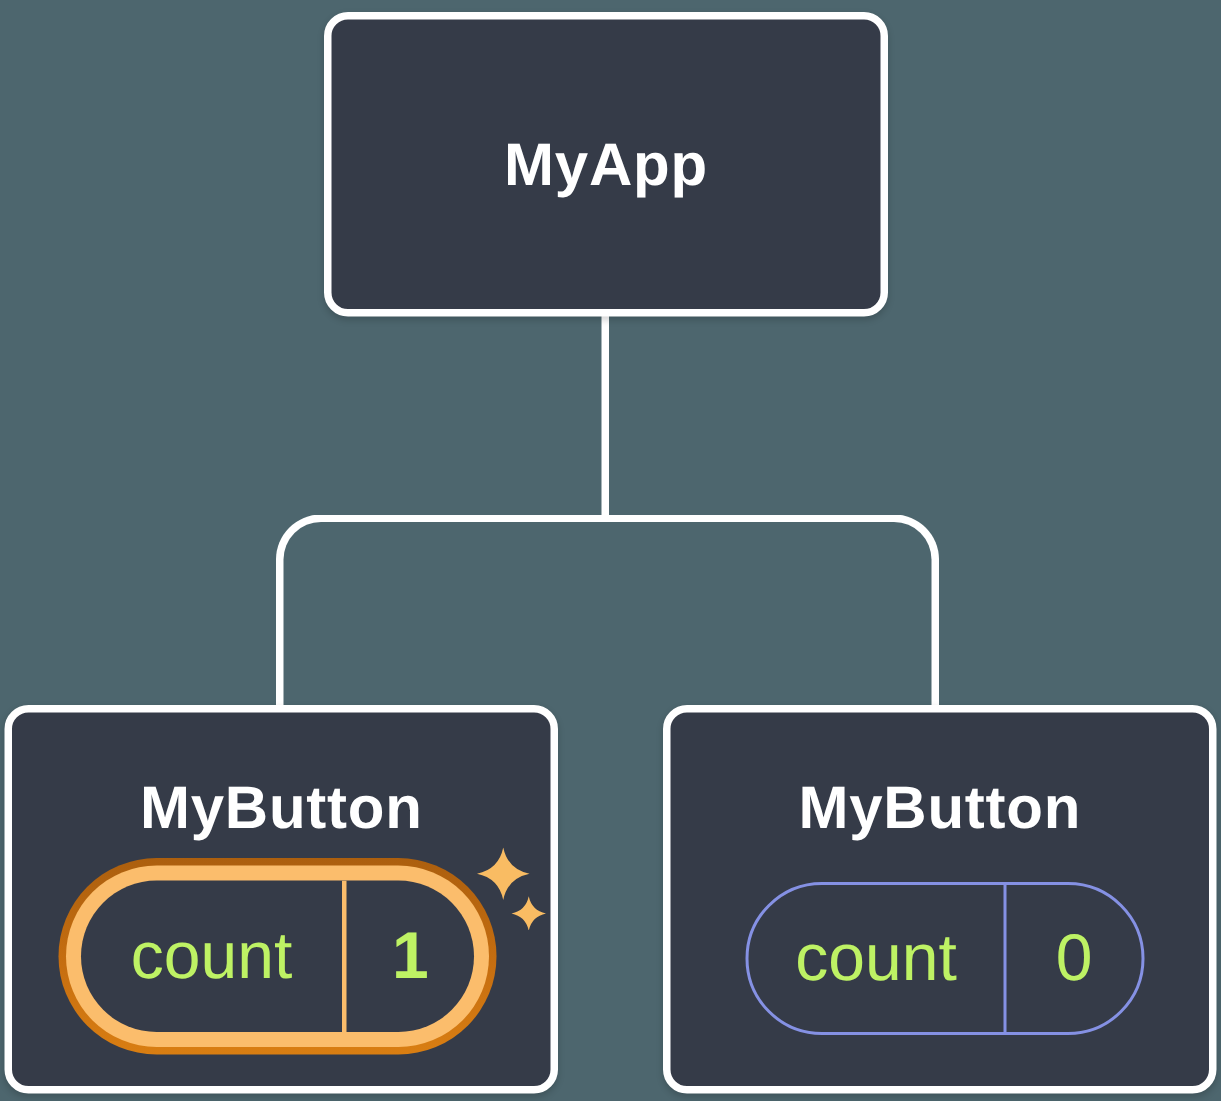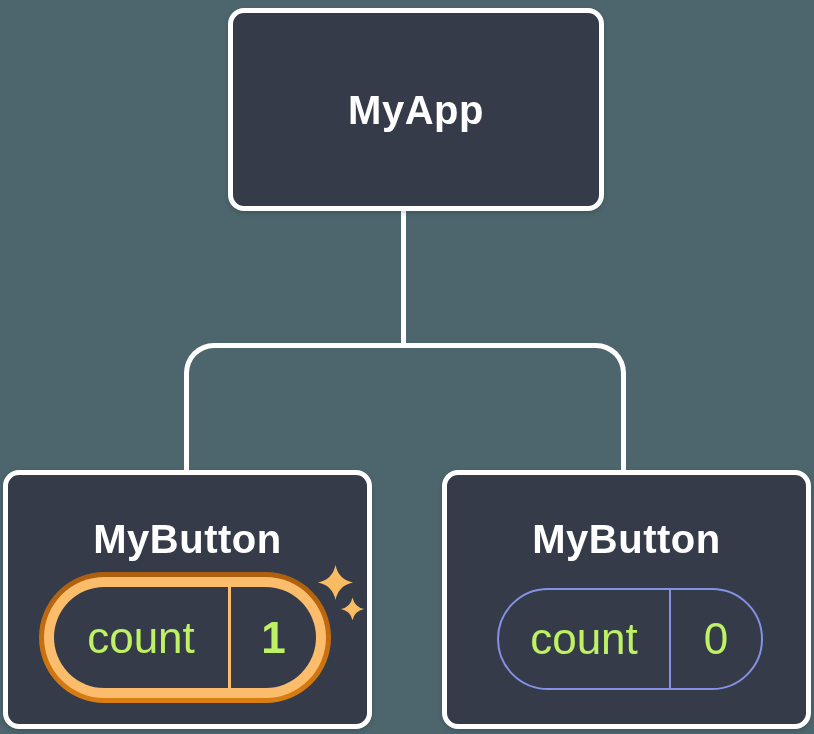--- a/index.html
+++ b/index.html
@@ -30,21 +30,21 @@
   .node {
     position:absolute;
     box-sizing:border-box;
     background:#353B48;
     border:5px solid #FFFFFF;
     border-radius:16px;
     box-shadow:0 2px 5px rgba(0,0,0,0.18);
   }
   .node-root {
     left:216px; top:8px; width:376px; height:203px;
-    display:flex; align-items:center; justify-content:center;margin-left:12px;
+    display:flex; align-items:center; justify-content:center;
   }
   .node-child-left  { left:3px;   top:470px; width:369px; height:259px; }
   .node-child-right { left:442px; top:470px; width:369px; height:259px; }
 
   .node-title {
     color:#FFFFFF;
     font-size:40px; font-weight:bold;
     letter-spacing:0.5px;
     line-height:40px;
     white-space:nowrap;

